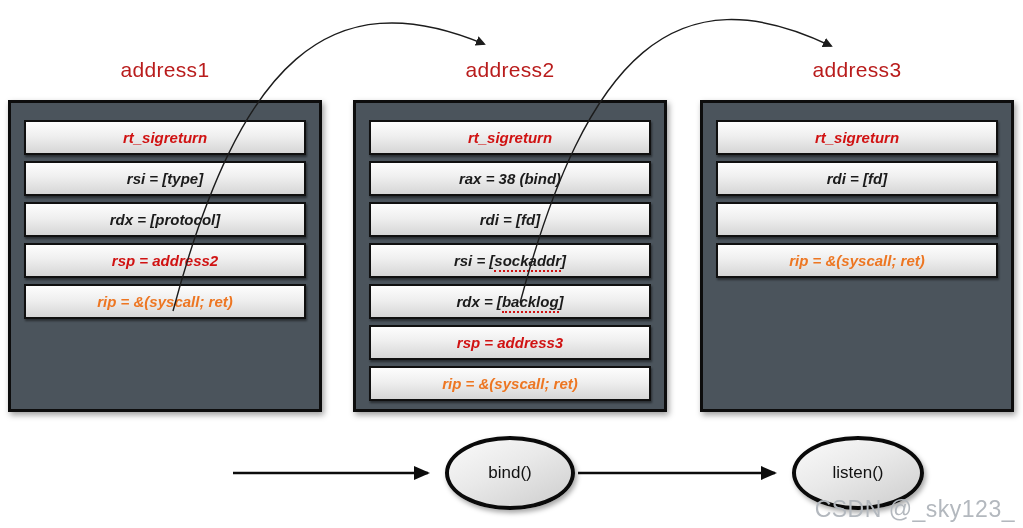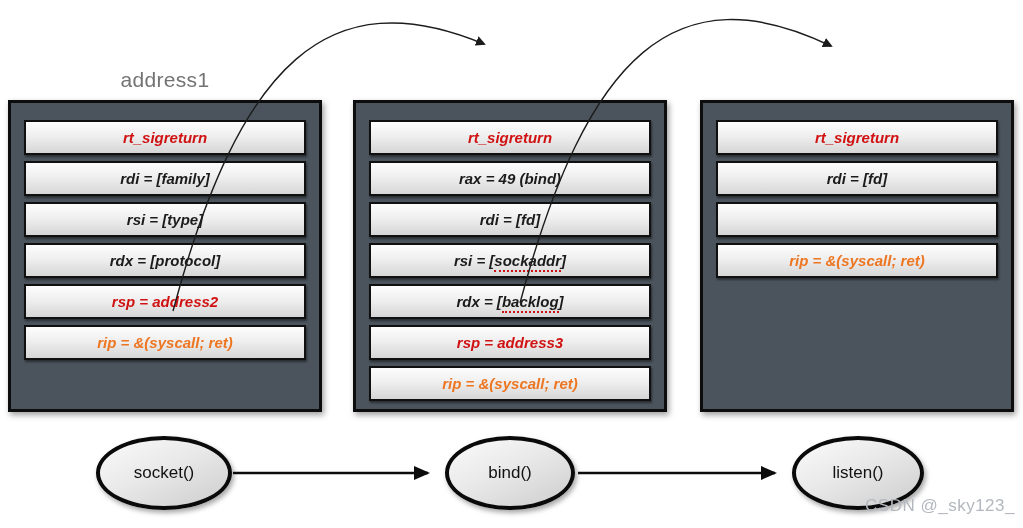--- a/index.html
+++ b/index.html
@@ -5,23 +5,23 @@
   html,body{margin:0;padding:0;background:#ffffff;}
   .canvas{
     position:relative;
     width:1023px;height:528px;
     background:#ffffff;
     font-family:"Liberation Sans", sans-serif;
     overflow:hidden;
   }
   .frame-label{
     position:absolute;
-    top:68px;height:26px;width:314px;
+    top:58px;height:26px;width:314px;
     text-align:center;
-    font-size:21px;color:#737373;
+    font-size:21px;color:#b91c1c;
     letter-spacing:0.3px;
   }
   .frame{
     position:absolute;
     top:100px;width:314px;height:312px;
     background:var(--box-bg,#4b545c);
     border:3px solid #0d0d0d;
     box-sizing:border-box;
     box-shadow:2px 3px 6px rgba(0,0,0,0.38);
   }
@@ -54,63 +54,63 @@
     display:flex;align-items:center;justify-content:center;
     font-size:17px;color:#111111;
   }
   svg.arrow-layer{
     position:absolute;left:0;top:0;
     pointer-events:none;z-index:5;
   }
   .watermark{
     position:absolute;
     right:8px;top:496px;
-    font-size:17px;color:#b3b8be;
+    font-size:23px;color:#b3b8be;
     letter-spacing:0.5px;
     z-index:6;
   }
 </style>
 </head>
 <body>
 
 <div class="canvas">
 
   <div class="frame-label" style="left:8px">address1</div>
+  <div class="frame-label" style="left:353px">address2</div>
+  <div class="frame-label" style="left:700px">address3</div>
 
   <div class="frame" style="left:8px">
     <div class="rows">
         <div class="row red">rt_sigreturn</div>
-        <div class="row">rdi = [family]</div>
         <div class="row">rsi = [type]</div>
         <div class="row">rdx = [protocol]</div>
         <div class="row red">rsp = address2</div>
         <div class="row orange">rip = &amp;(syscall; ret)</div>
       </div>
   </div>
   <div class="frame" style="left:353px">
     <div class="rows">
         <div class="row red">rt_sigreturn</div>
-        <div class="row">rax = 49 (bind)</div>
+        <div class="row">rax = 38 (bind)</div>
         <div class="row">rdi = [fd]</div>
         <div class="row">rsi = [<span class="squiggle">sockaddr</span>]</div>
         <div class="row">rdx = [<span class="squiggle">backlog</span>]</div>
         <div class="row red">rsp = address3</div>
         <div class="row orange">rip = &amp;(syscall; ret)</div>
       </div>
   </div>
   <div class="frame" style="left:700px">
     <div class="rows">
         <div class="row red">rt_sigreturn</div>
         <div class="row">rdi = [fd]</div>
         <div class="row"></div>
         <div class="row orange">rip = &amp;(syscall; ret)</div>
       </div>
   </div>
 
-  <div class="node" style="left:96px;width:136px">socket()</div>
   <div class="node" style="left:792px;width:132px">listen()</div>
   <div class="node" style="left:445px;width:130px">bind()</div>
 
   <svg class="arrow-layer" width="1023" height="528" viewBox="0 0 1023 528">
     <defs>
       <marker id="ah-small" markerUnits="userSpaceOnUse" markerWidth="10" markerHeight="10" refX="8" refY="5" orient="auto">
         <path d="M0,0 L10,5 L0,10 z" fill="#1c1c1c"></path>
       </marker>
       <marker id="ah-big" markerUnits="userSpaceOnUse" markerWidth="16" markerHeight="14" refX="14" refY="7" orient="auto">
         <path d="M0,0 L16,7 L0,14 z" fill="#0c0c0c"></path>

